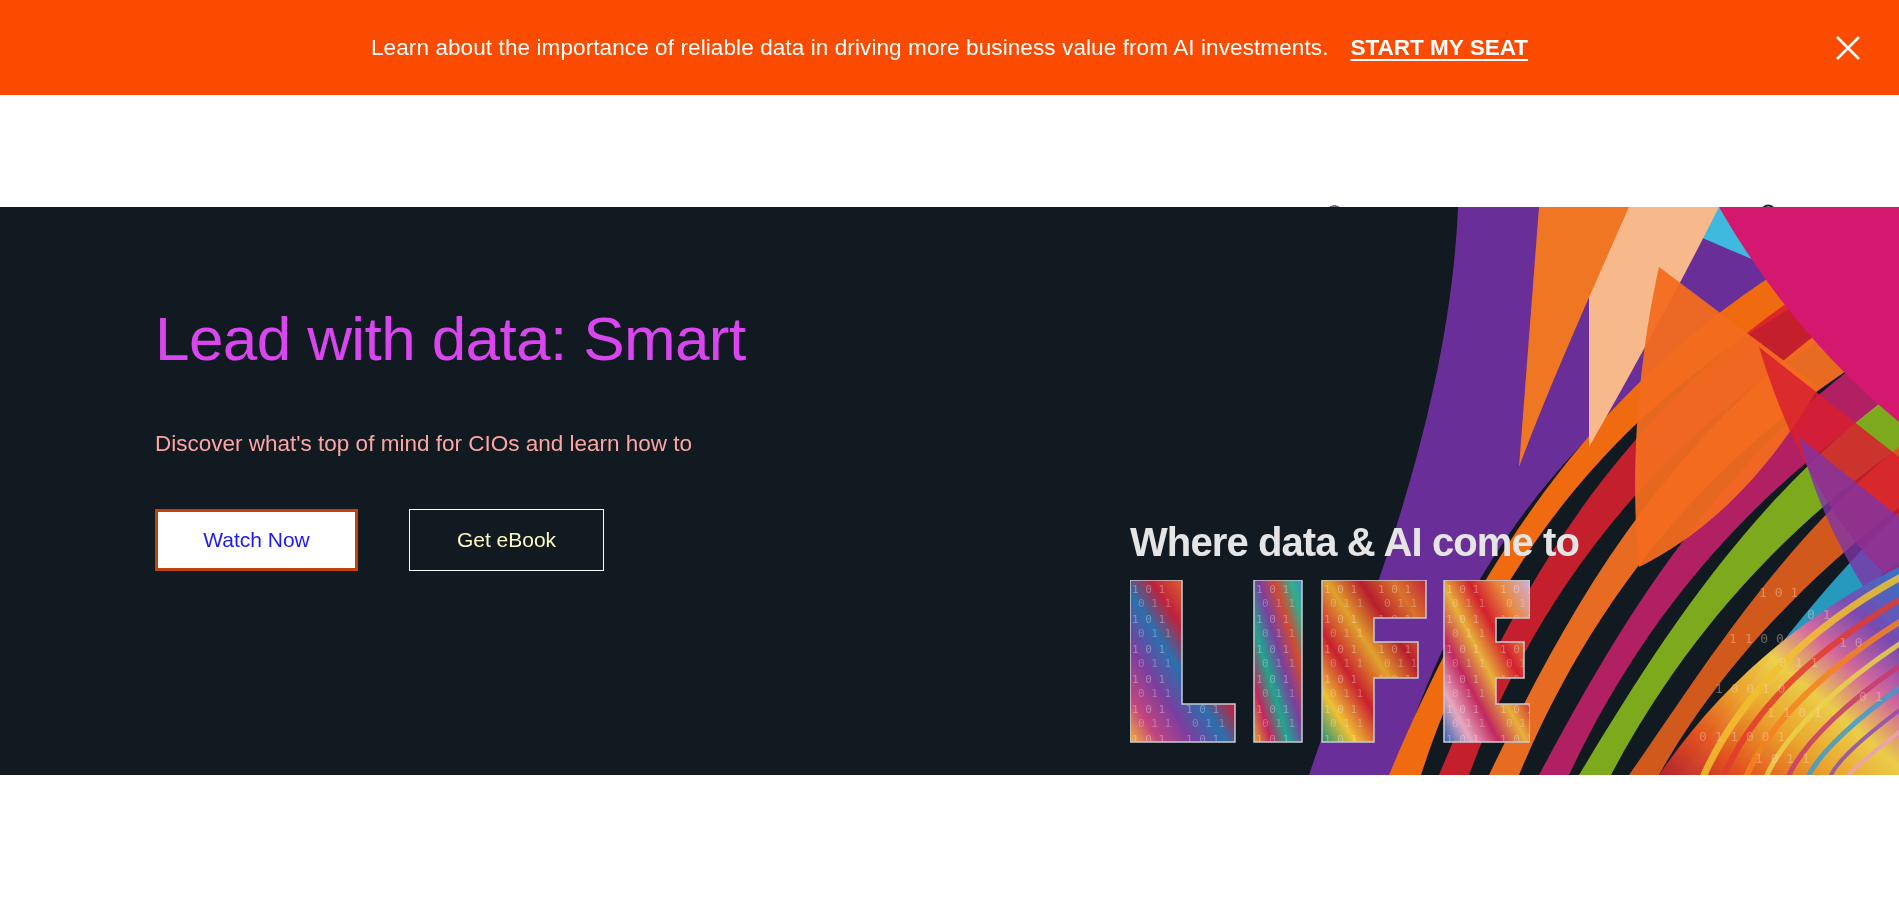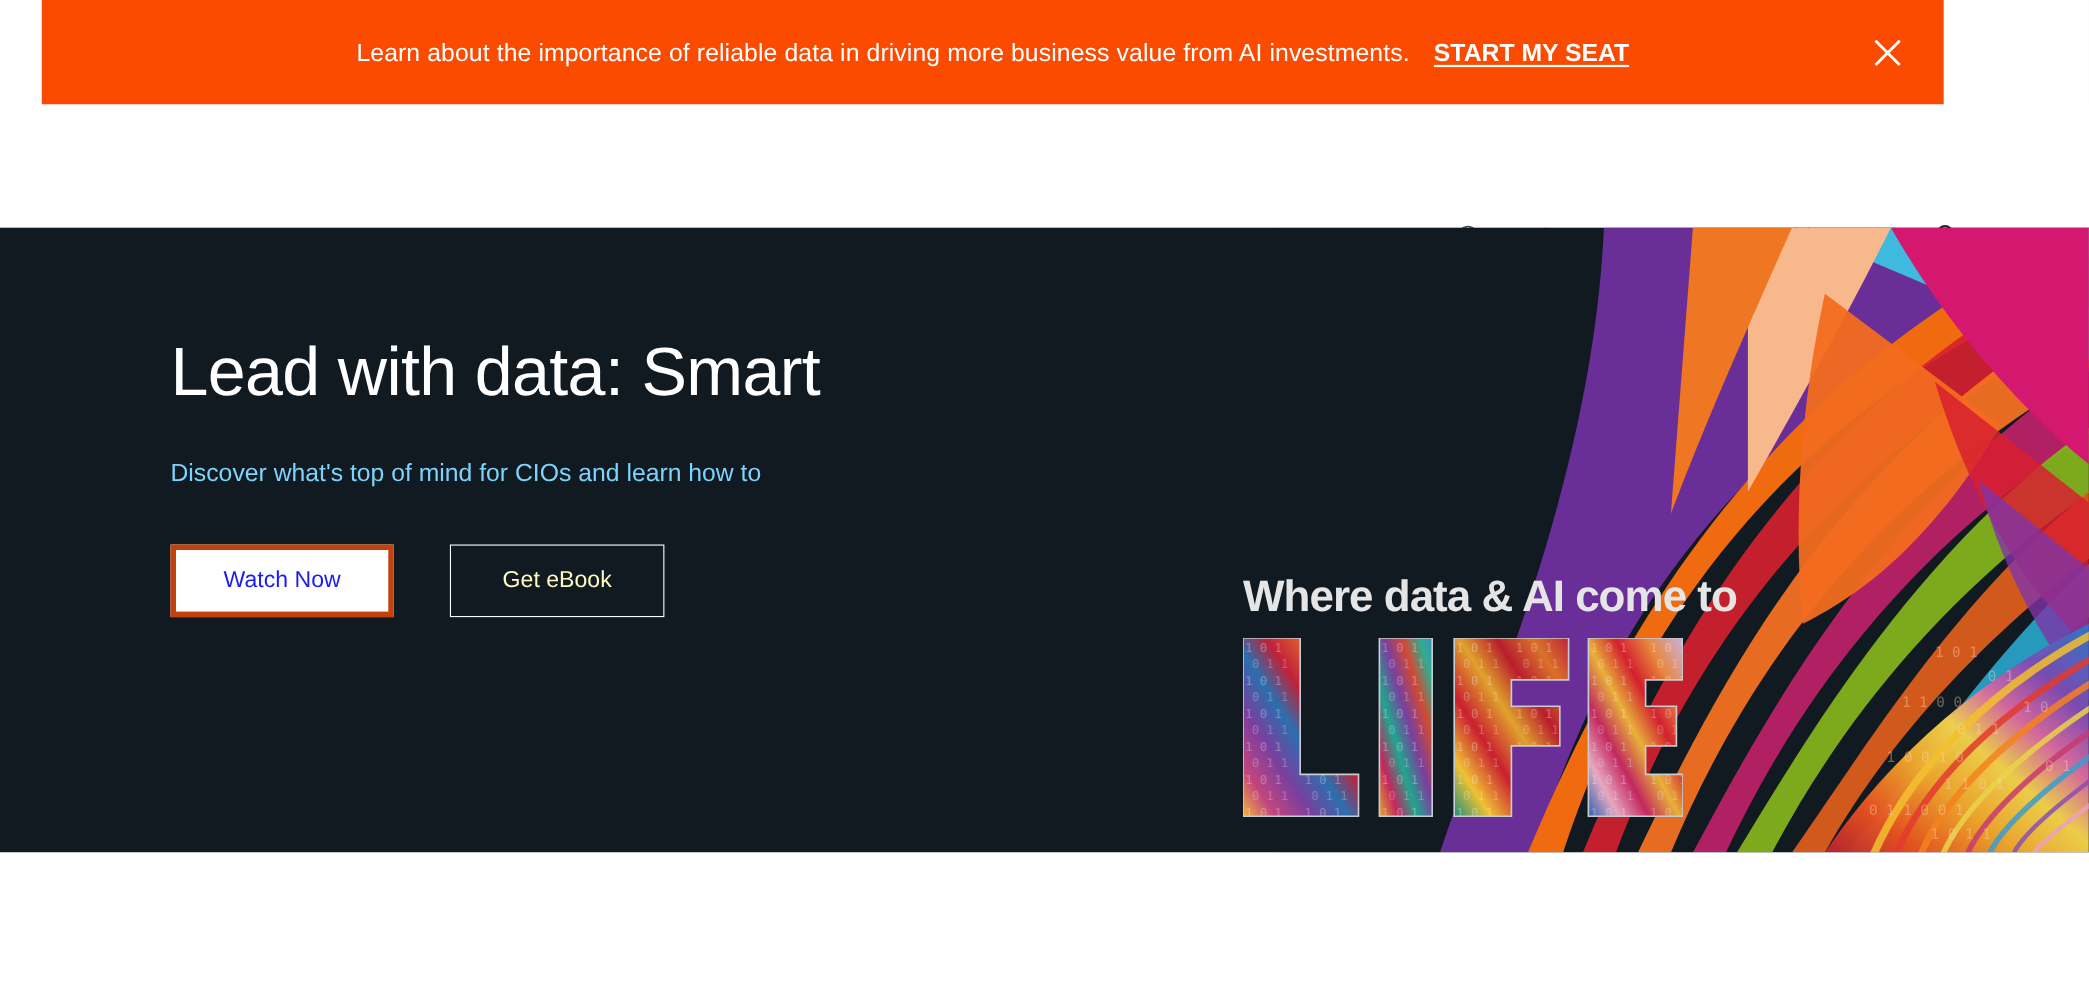--- a/index.html
+++ b/index.html
@@ -6,23 +6,23 @@
   html, body {
     width: 1899px; height: 909px;
     font-family: "Liberation Sans", sans-serif;
     background: #ffffff; overflow: hidden;
   }
   #page { position: relative; width: 1899px; height: 909px; }
 
   
   .promo-banner {
     position: absolute; left: 0; top: 0;
-    width: 1729px; height: 95px;
+    width: 1899px; height: 95px;
     background: #fa4b00;
-    display: flex; align-items: center; justify-content: center; margin-left: 38px;
+    display: flex; align-items: center; justify-content: center;
   }
   .promo-text {
     color: #ffffff; font-size: 22.5px; letter-spacing: .1px;
     white-space: nowrap;
   }
   .promo-link {
     color: #ffffff; font-size: 22.5px; font-weight: bold;
     text-decoration: underline; text-underline-offset: 4px;
     margin-left: 22px; white-space: nowrap; cursor: pointer;
   }
@@ -101,30 +101,30 @@
     position: absolute; left: 0; top: 207px;
     width: 1899px; height: 568px;
     background: #121a21; overflow: hidden;
   }
   .hero-art {
     position: absolute; right: 0; top: 0;
     width: 740px; height: 568px; overflow: hidden;
   }
   .hero-copy { position: absolute; left: 155px; top: 95px; width: 760px; }
   .hero-title {
-    color: #ffffff; font-size: 62px; font-weight: 400;
+    color: #d946ef; font-size: 62px; font-weight: 400;
     line-height: 1.18; letter-spacing: -.6px;
   }
   .hero-sub {
-    color: #7dd3fc; font-size: 22.5px; line-height: 1.5;
-    margin-top: 38px; max-width: 700px;
+    color: #fca5a5; font-size: 22.5px; line-height: 1.5;
+    margin-top: 52px; max-width: 700px;
   }
   .hero-btns { display: flex; gap: 51px; margin-top: 48px; }
   .btn-watch {
-    background: #ffffff; color: #1b1bf5; border: 5px solid #c2410c;
+    background: #ffffff; color: #1b1bf5; border: 3px solid #c2410c;
     font-size: 21px; padding: 16px 40px; cursor: pointer;
     min-width: 203px; text-align: center;
   }
   .btn-ebook {
     background: transparent; color: #fef9c3; border: 1px solid #ffffff;
     font-size: 21px; padding: 16px 40px; cursor: pointer;
     min-width: 195px; text-align: center;
   }
 
   

